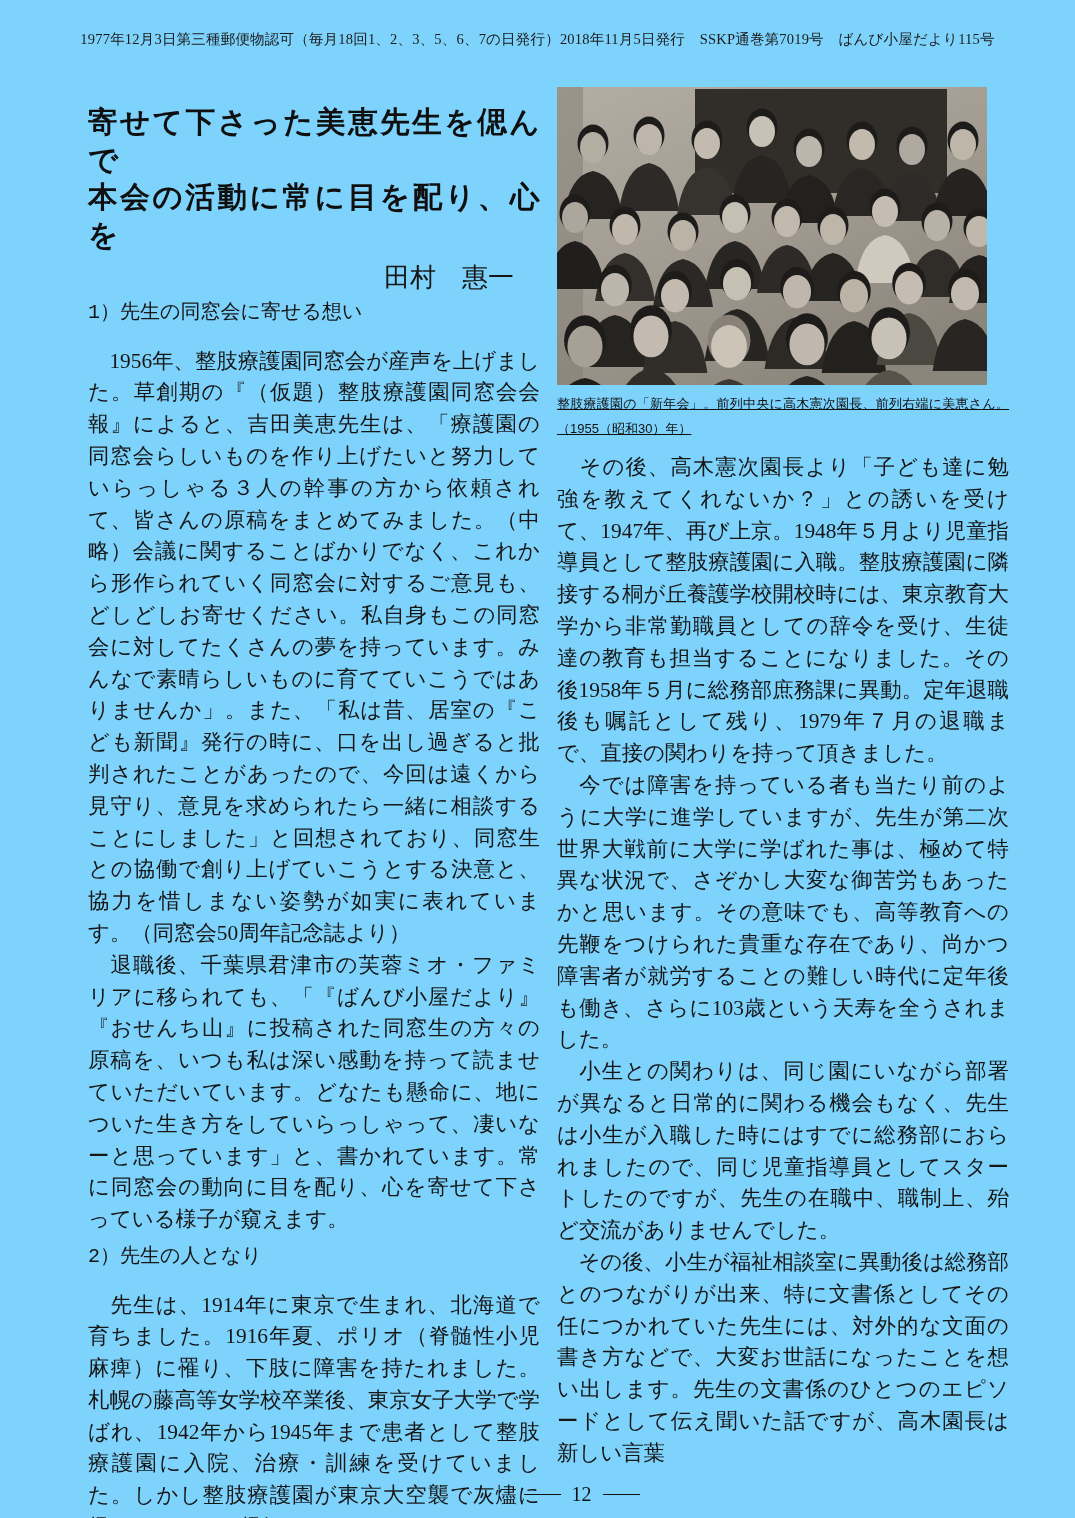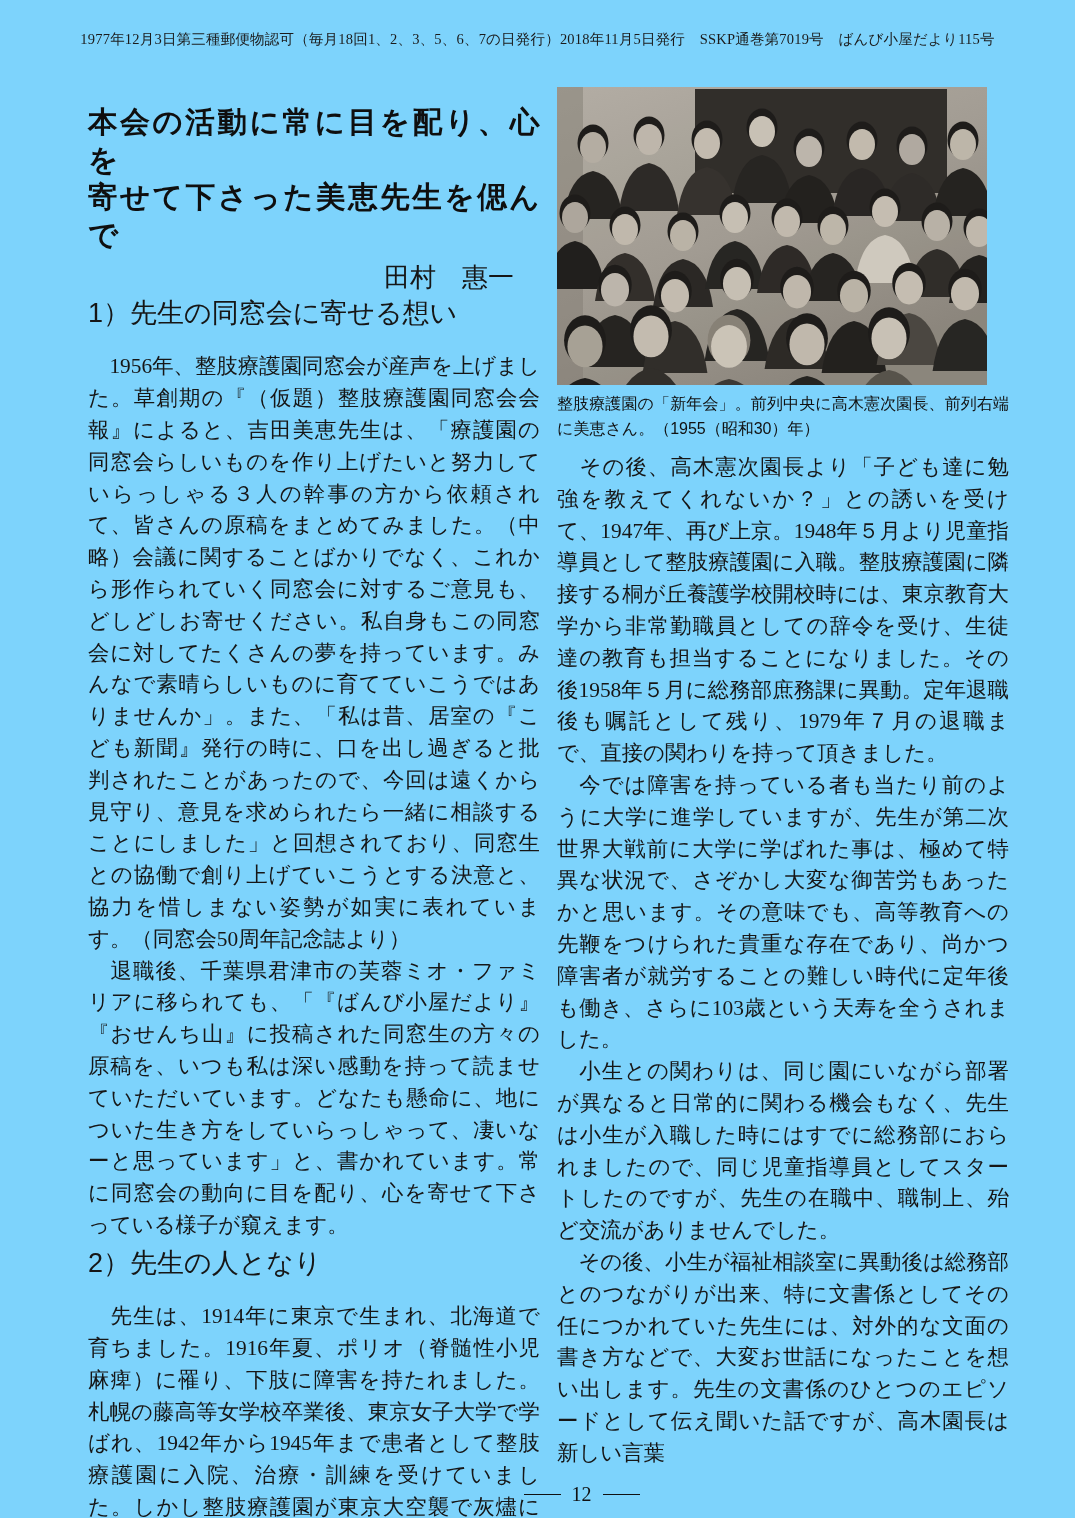--- a/index.html
+++ b/index.html
@@ -30,51 +30,51 @@
     margin:13px 0 0 0;color:#0f0f0f;
   }
   .article-title span{display:block;}
 
   .author{
     font-family:"Liberation Sans", sans-serif;
     font-size:26px;line-height:30px;text-align:right;padding-right:26px;margin-top:9px;
   }
 
   .subhead{
-    font-family:Liberation Sans, sans-serif;
-    font-size:27px;line-height:32px;margin-top:5px;font-weight:400;
+    font-family:Liberation Mono, monospace;
+    font-size:20px;line-height:32px;margin-top:5px;font-weight:400;
   }
 
   .photo-frame{width:430px;height:298px;display:block;}
 
   .caption{
     font-family:"Liberation Sans", sans-serif;
-    font-size:16px;line-height:24.5px;margin:7px 0 11px 0;
-    text-align:justify;text-justify:inter-ideograph;width:452px;color:#111;
+    font-size:13px;line-height:24.5px;margin:7px 0 11px 0;
+    text-align:justify;text-justify:inter-ideograph;width:452px;color:#111;text-decoration:underline;
   }
 
   .footer{
     position:absolute;left:0;bottom:12px;width:100%;
     display:flex;align-items:center;justify-content:center;gap:11px;
     font-size:20px;color:#111;padding-left:44px;
   }
   .footer .rule{width:37px;height:0;border-top:1.8px solid #111;}
 </style>
 </head>
 <body>
 
 <div class="page">
 
   <div class="header-line">1977年12月3日第三種郵便物認可（毎月18回1、2、3、5、6、7の日発行）2018年11月5日発行　SSKP通巻第7019号　ばんび小屋だより115号</div>
 
   <div class="col col-left body-text">
 
     <h1 class="article-title">
+      <span>寄せて下さった美恵先生を偲んで</span>
       <span>本会の活動に常に目を配り、心を</span>
-      <span>寄せて下さった美恵先生を偲んで</span>
     </h1>
 
     <div class="author">田村　惠一</div>
 
     <h2 class="subhead">1）先生の同窓会に寄せる想い</h2>
     <p>　1956年、整肢療護園同窓会が産声を上げました。草創期の『（仮題）整肢療護園同窓会会報』によると、吉田美恵先生は、「療護園の同窓会らしいものを作り上げたいと努力していらっしゃる３人の幹事の方から依頼されて、皆さんの原稿をまとめてみました。（中略）会議に関することばかりでなく、これから形作られていく同窓会に対するご意見も、どしどしお寄せください。私自身もこの同窓会に対してたくさんの夢を持っています。みんなで素晴らしいものに育てていこうではありませんか」。また、「私は昔、居室の『こども新聞』発行の時に、口を出し過ぎると批判されたことがあったので、今回は遠くから見守り、意見を求められたら一緒に相談することにしました」と回想されており、同窓生との協働で創り上げていこうとする決意と、協力を惜しまない姿勢が如実に表れています。（同窓会50周年記念誌より）</p>
     <p>　退職後、千葉県君津市の芙蓉ミオ・ファミリアに移られても、「『ばんび小屋だより』『おせんち山』に投稿された同窓生の方々の原稿を、いつも私は深い感動を持って読ませていただいています。どなたも懸命に、地についた生き方をしていらっしゃって、凄いなーと思っています」と、書かれています。常に同窓会の動向に目を配り、心を寄せて下さっている様子が窺えます。</p>
 
     <h2 class="subhead">2）先生の人となり</h2>
     <p>　先生は、1914年に東京で生まれ、北海道で育ちました。1916年夏、ポリオ（脊髄性小児麻痺）に罹り、下肢に障害を持たれました。札幌の藤高等女学校卒業後、東京女子大学で学ばれ、1942年から1945年まで患者として整肢療護園に入院、治療・訓練を受けていました。しかし整肢療護園が東京大空襲で灰燼に帰し、やむなく帰郷されました。</p>

